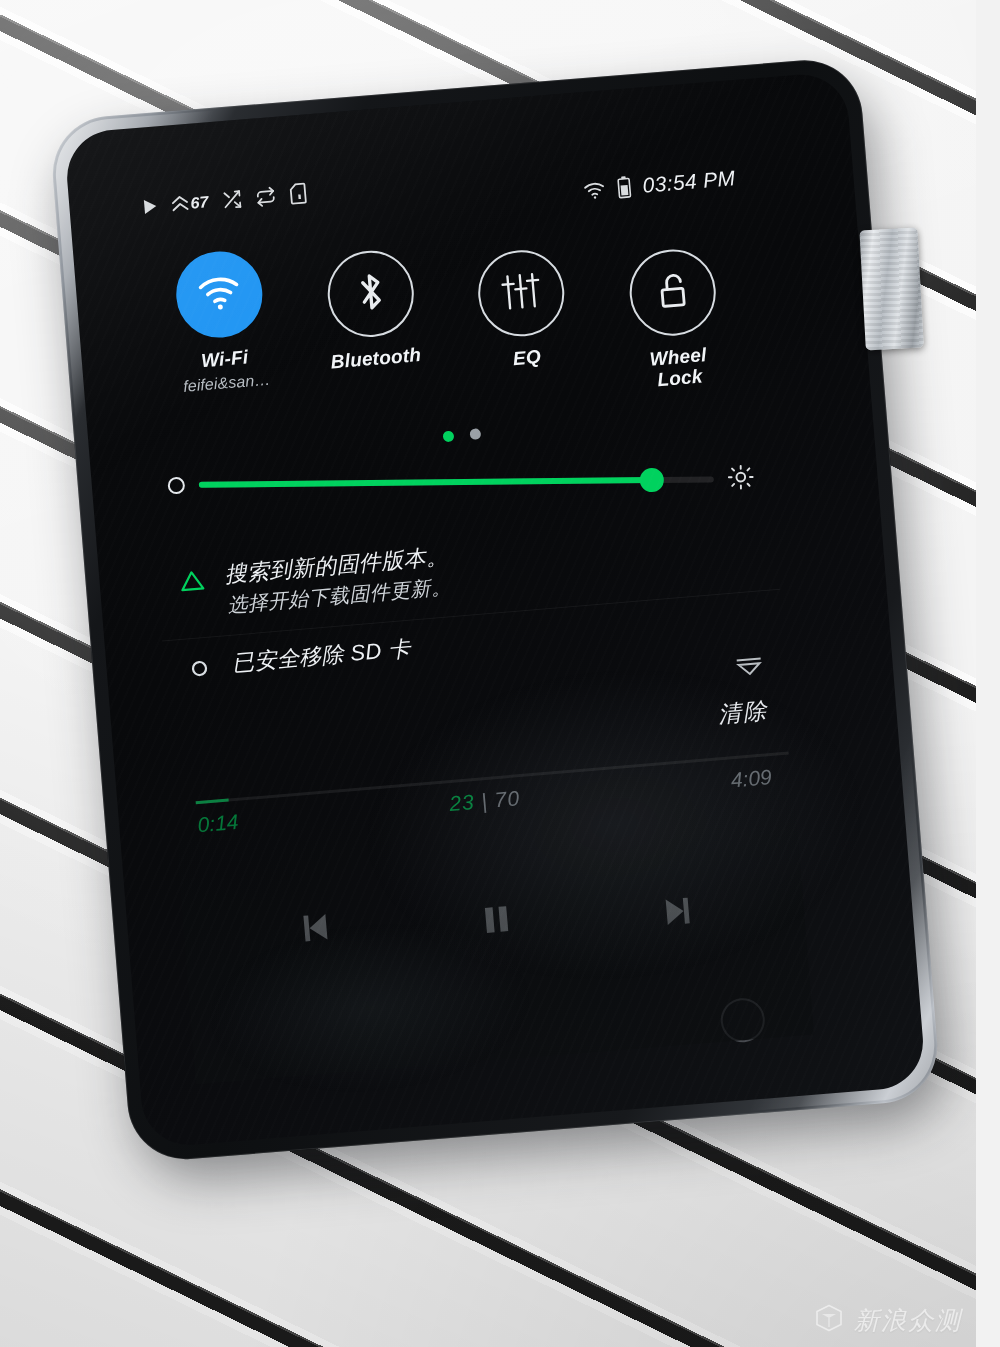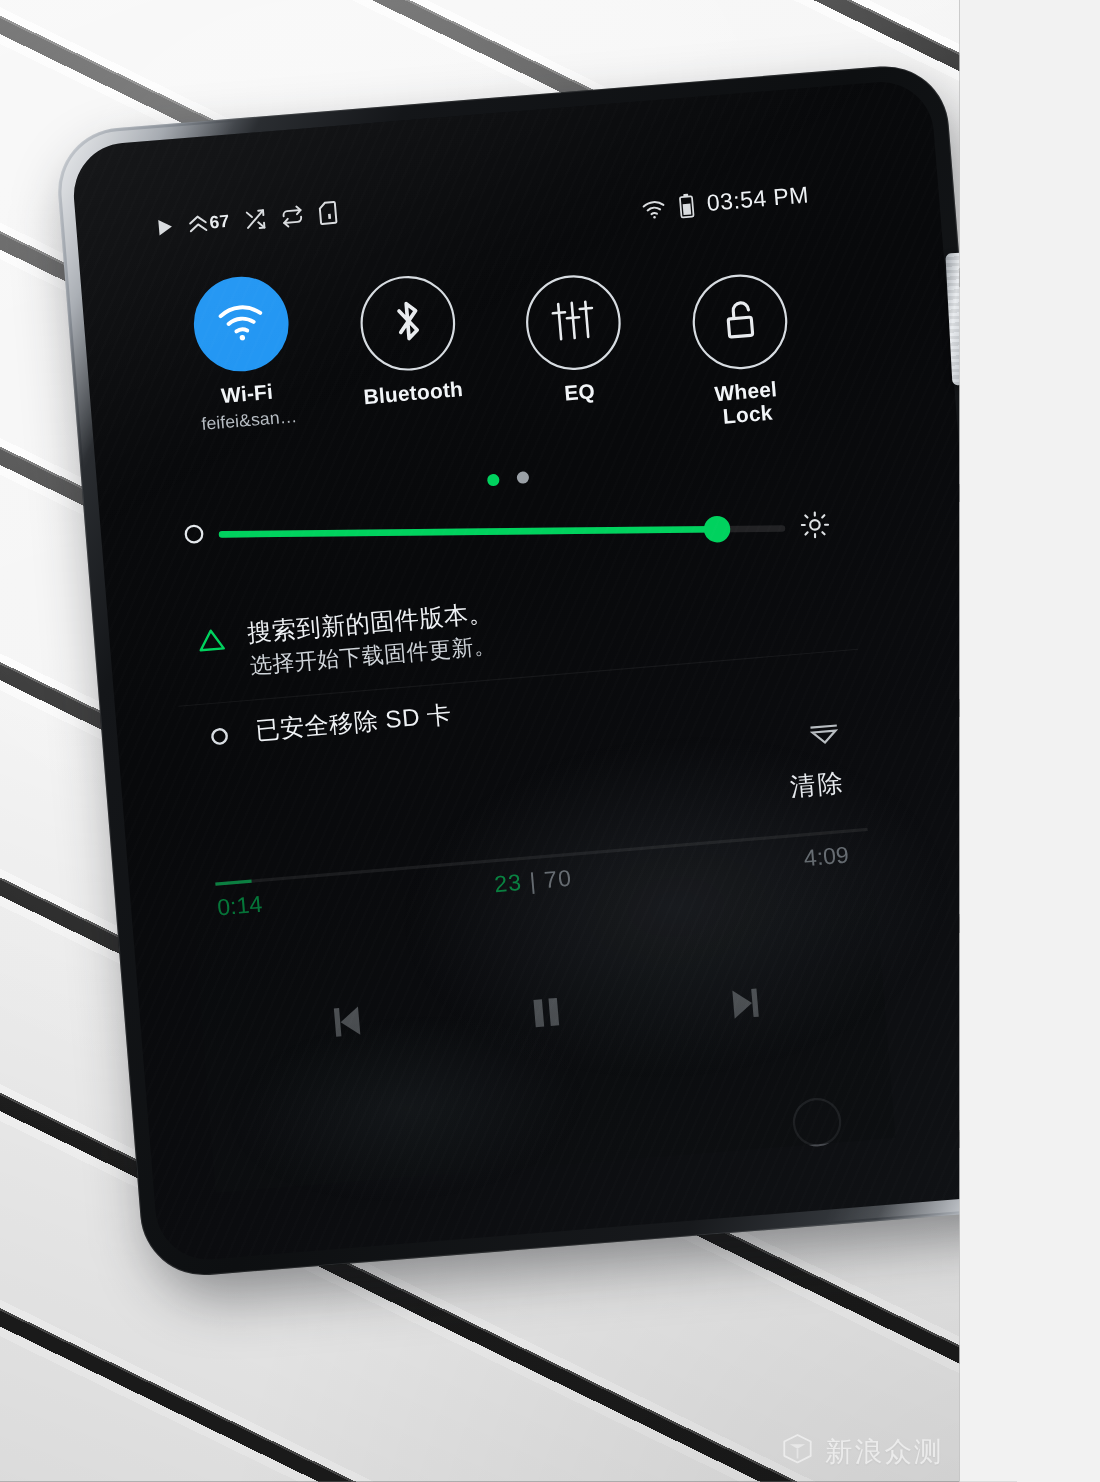--- a/index.html
+++ b/index.html
@@ -4,22 +4,23 @@
 <style>
   * { box-sizing: border-box; margin: 0; padding: 0; }
   html, body {
     width: 1000px; height: 1347px; overflow: hidden;
     font-family: "Liberation Sans", sans-serif;
     background: #f2f2f2;
   }
 
   
   #scene {
-    position: relative; width: 872px; height: 1347px; overflow: hidden;
-    background: #000000;
+    position: relative; width: 976px; height: 1347px; overflow: hidden;
+    background: #0369a1;
+    font-style: italic;
   }
 
   
   #tiles {
     position: absolute; inset: -300px;
     background:
       
       repeating-linear-gradient(
         26deg,
         #1c1c1c 0px, #1c1c1c 13px,

